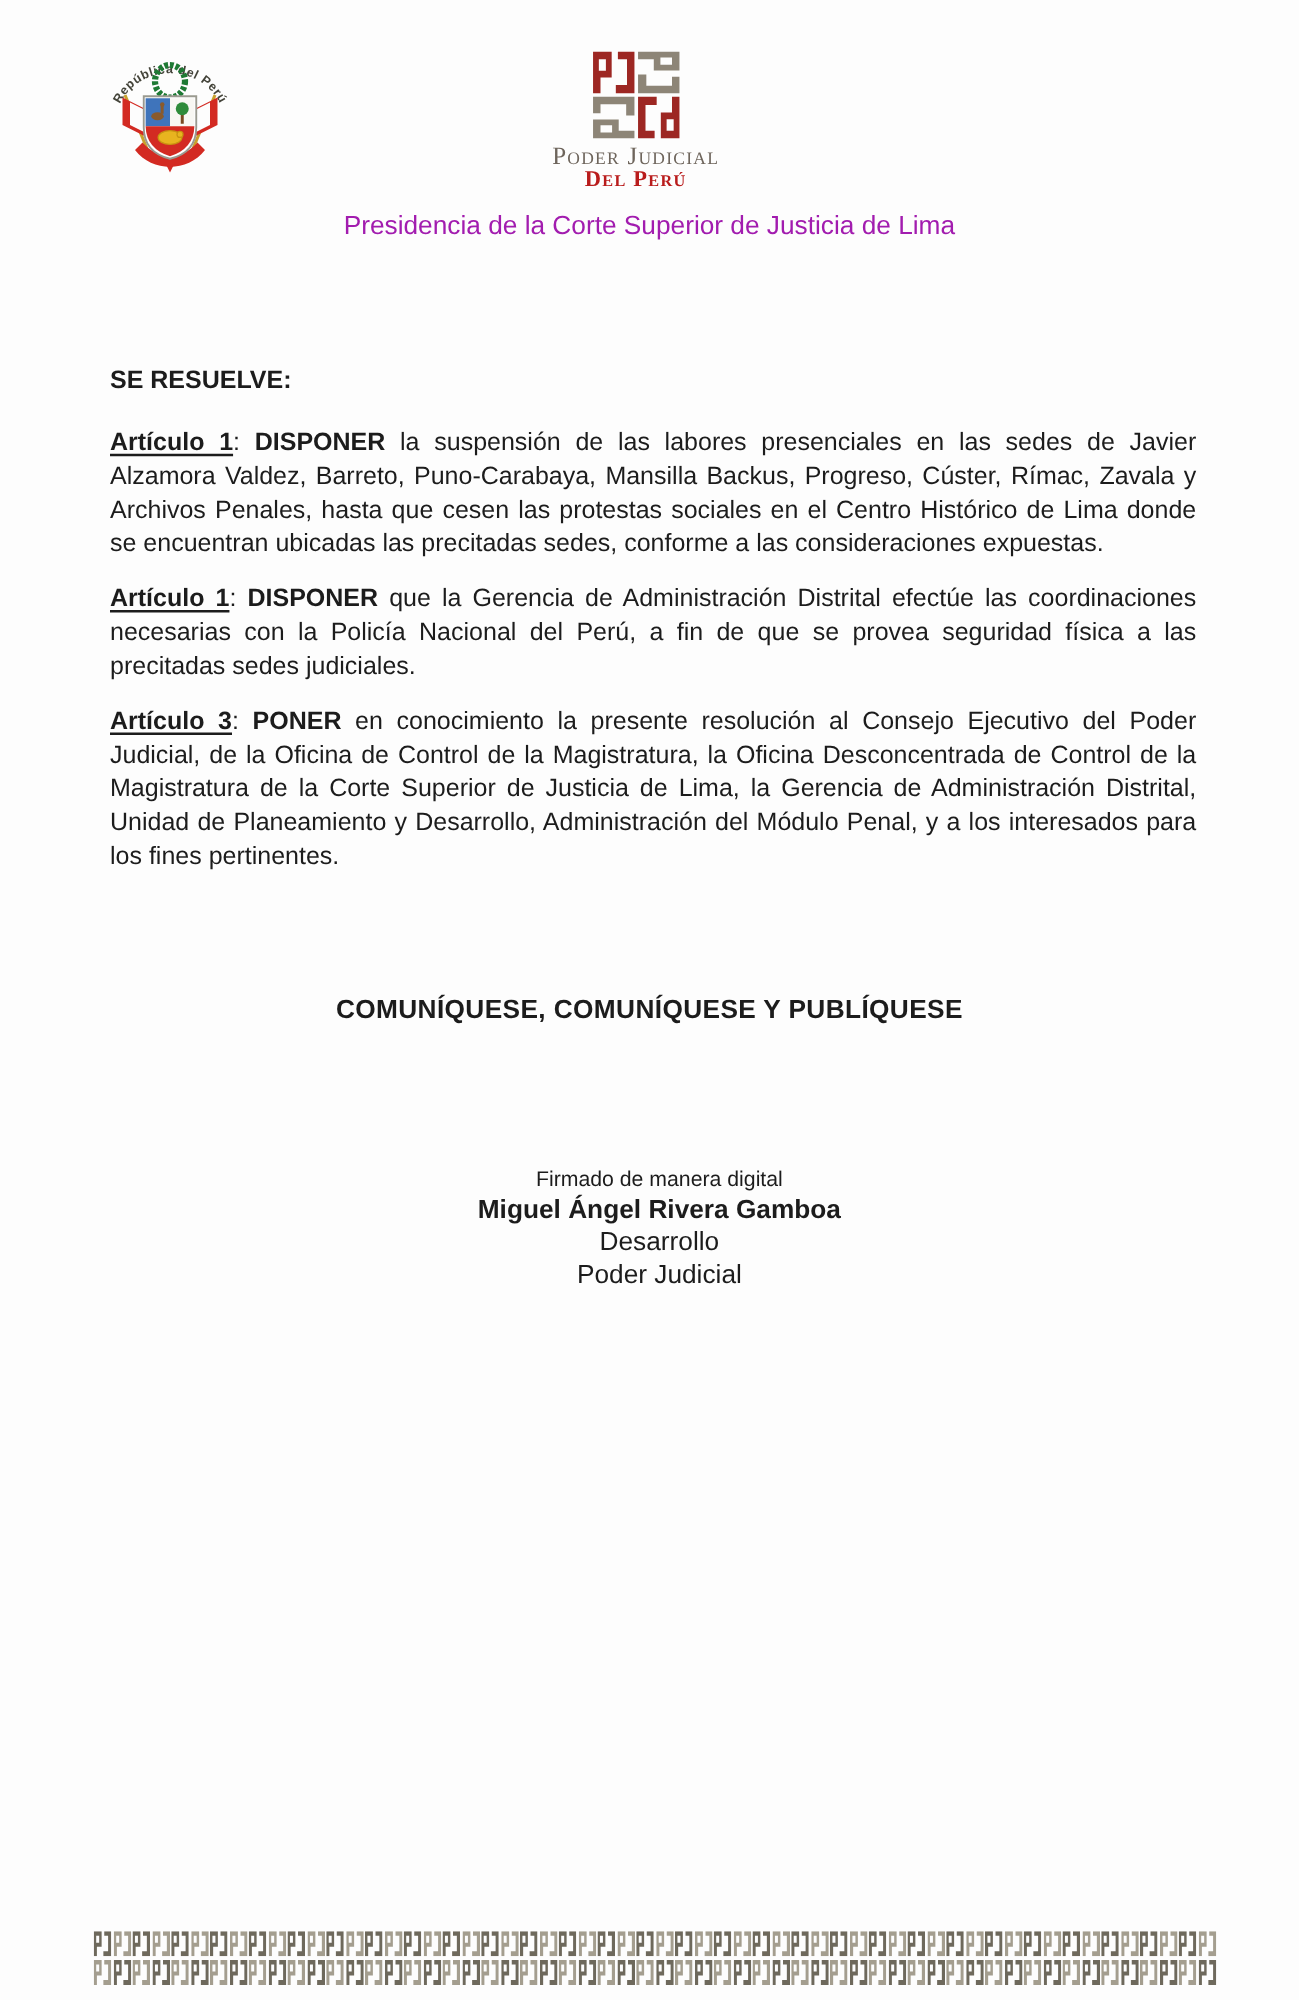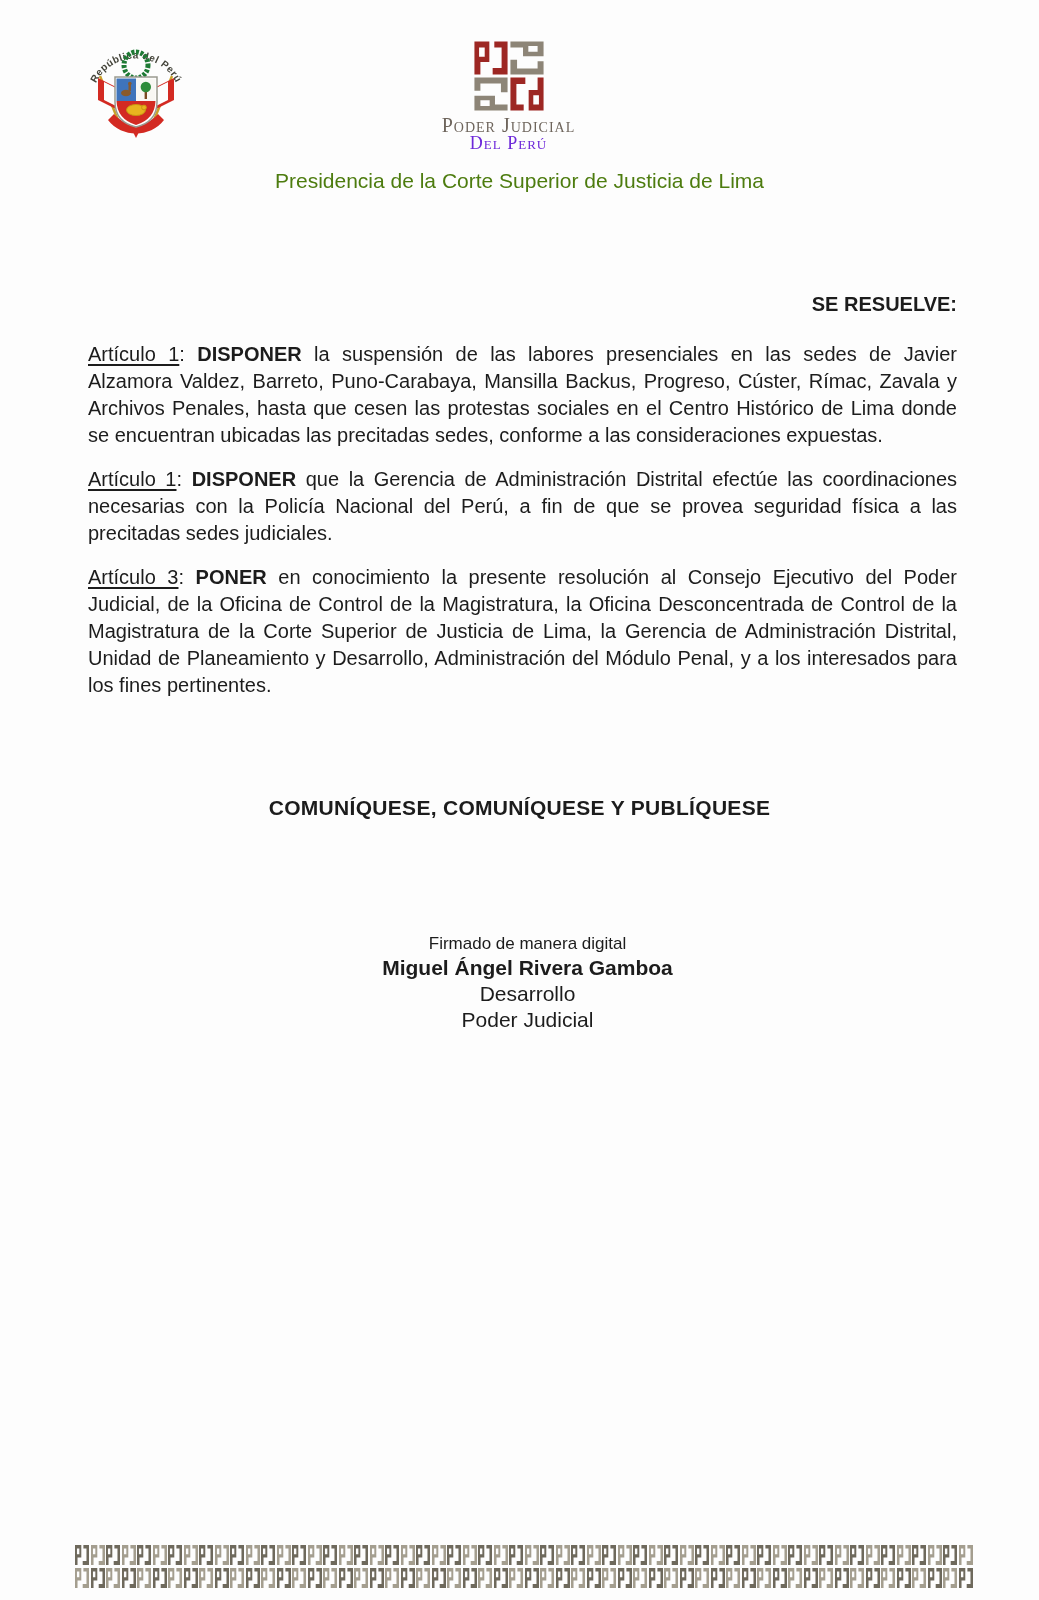--- a/index.html
+++ b/index.html
@@ -28,45 +28,45 @@
     font-variant: small-caps;
     font-size: 20px; line-height: 19px;
     letter-spacing: 1px;
     color: #6e655c;
   }
   .pj-sub {
     font-family: "Liberation Serif", serif;
     font-variant: small-caps;
     font-size: 18px; line-height: 17px;
     letter-spacing: 1px;
-    color: #6d28d9;
+    color: #b91c1c;
+    font-weight: bold;
   }
   .presidencia {
     position: absolute; left: 0; right: 0; top: 169px;
     text-align: center;
     font-size: 21px;
-    color: #4d7c0f;
+    color: #a21caf;
   }
 
   
   .doc-body {
     position: absolute; left: 88px; right: 82px; top: 293px;
   }
   .resolve {
     font-size: 20px; font-weight: bold;
     margin: 0 0 25px 0;
-    text-align: right;
   }
   p.article {
     font-size: 20px; line-height: 27px;
     text-align: justify;
     margin: 0 0 17px 0;
   }
   .alabel {
-    font-weight: normal;
+    font-weight: bold;
     text-decoration: underline;
     text-decoration-thickness: 2px;
     text-underline-offset: 3px;
   }
   .averb { font-weight: bold; }
 
   .closing {
     position: absolute; left: 0; right: 0; top: 796px;
     text-align: center;
     font-size: 21px; font-weight: bold;

